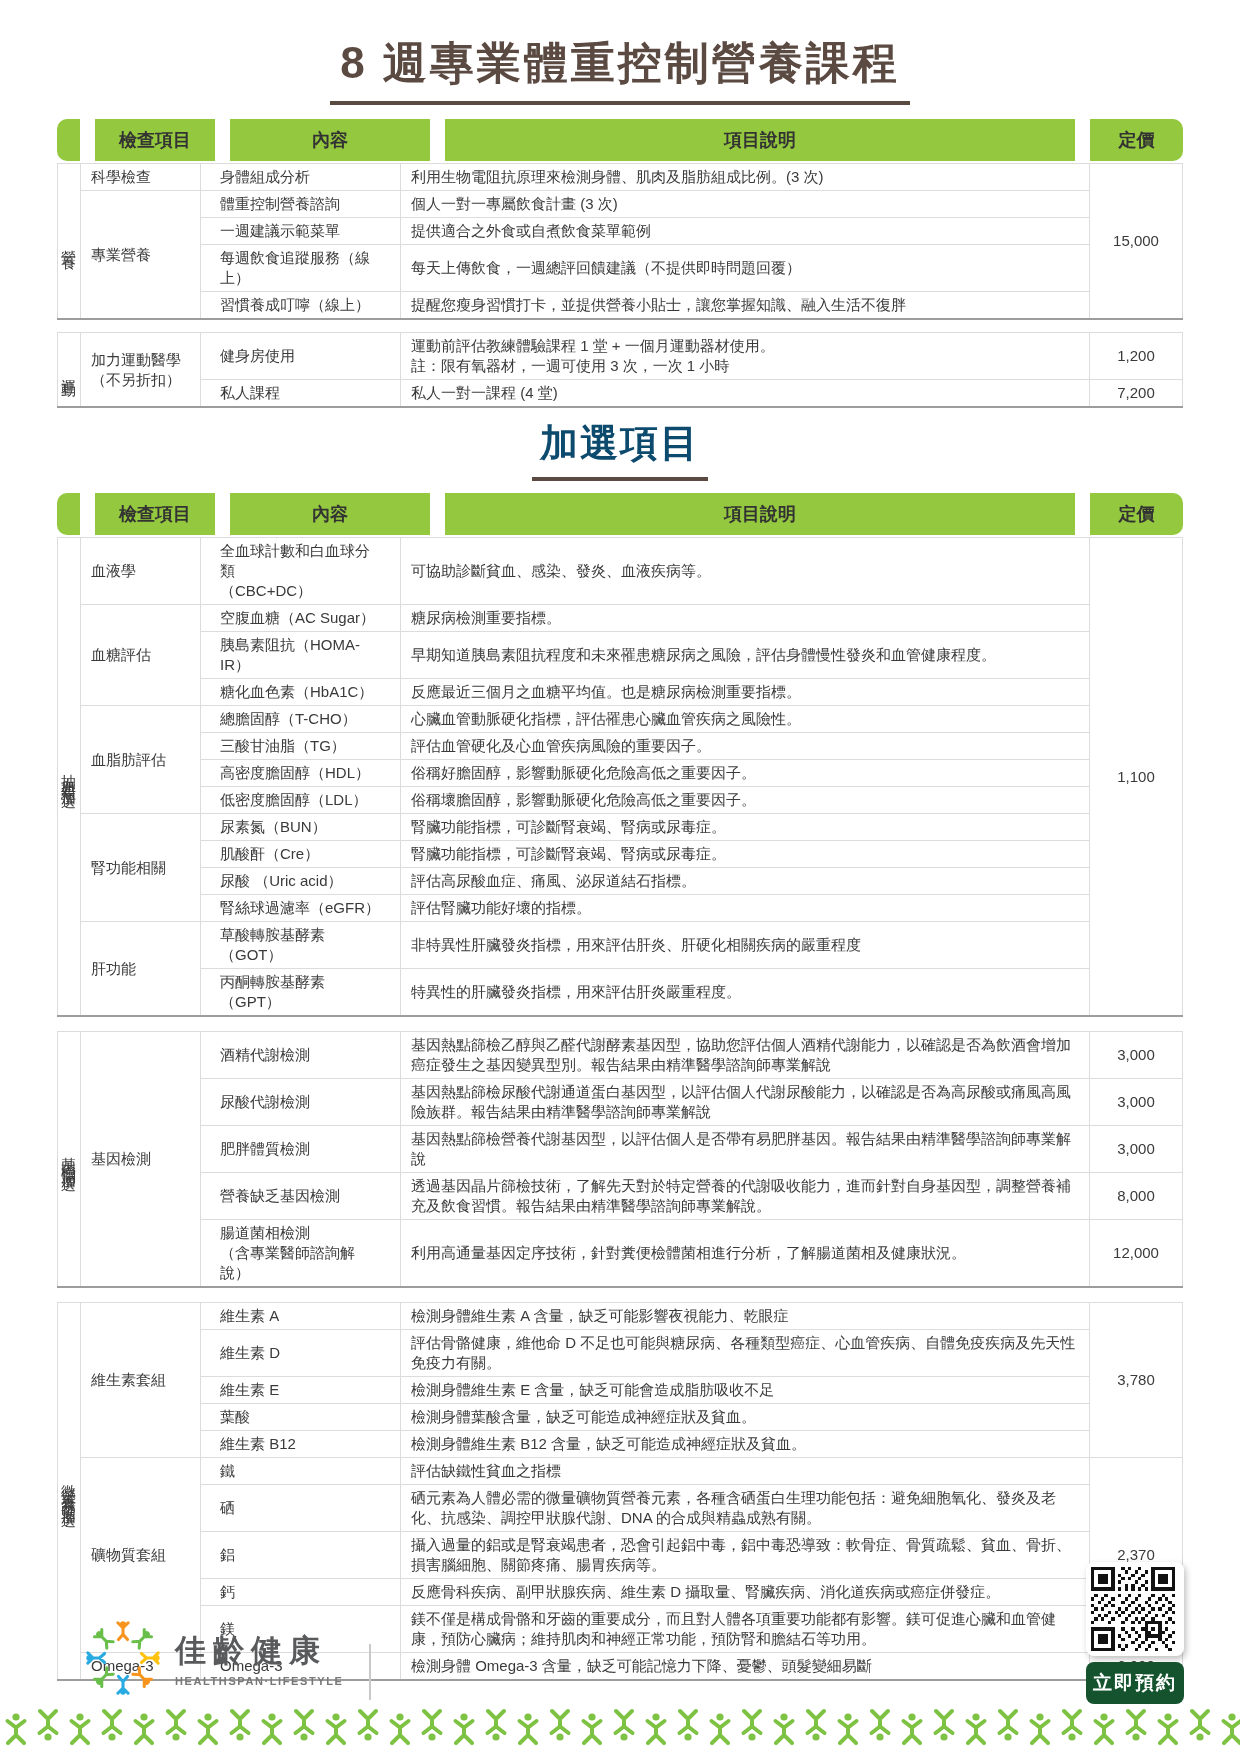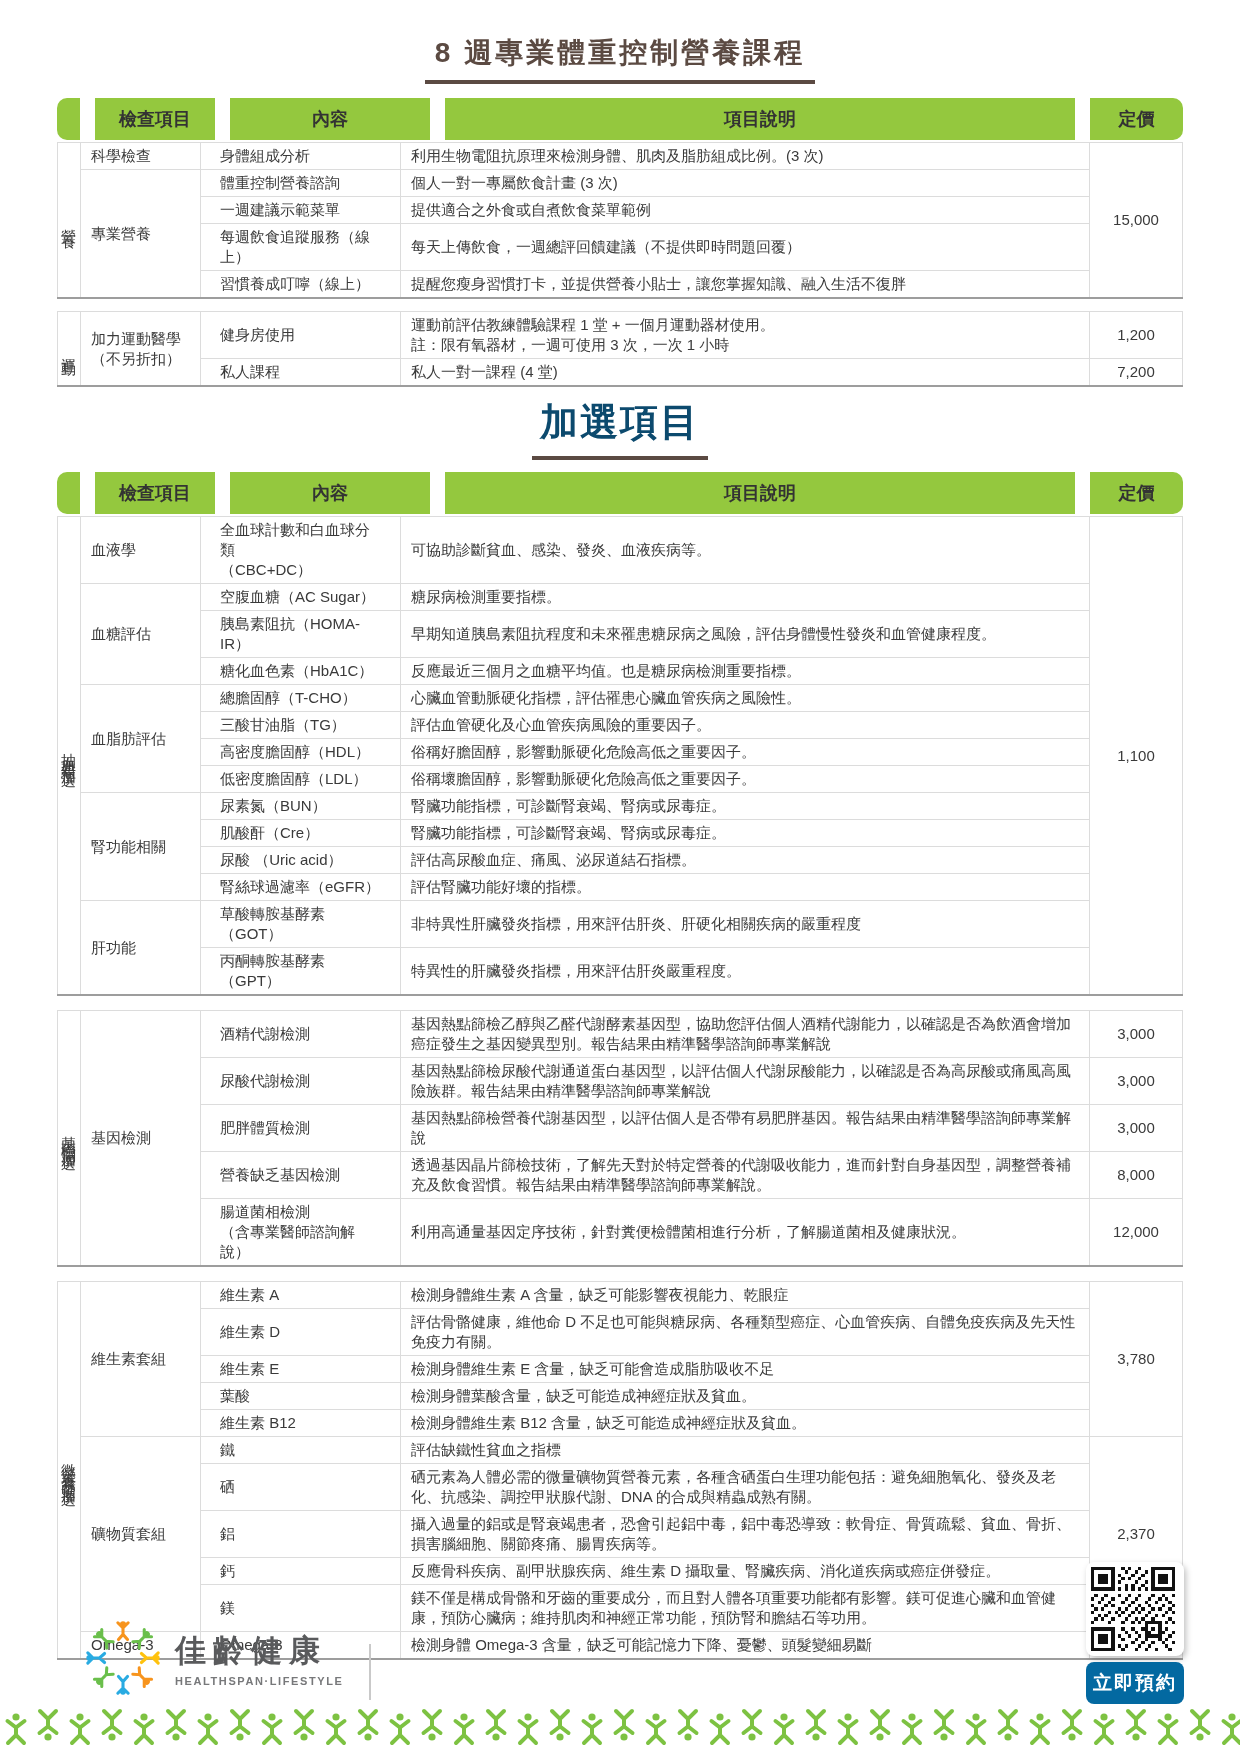--- a/index.html
+++ b/index.html
@@ -1,19 +1,19 @@
 <!DOCTYPE html>
 <html><head>
 <meta charset="utf-8">
 <style>
   html,body{margin:0;padding:0;background:#fff;}
   .sheet{width:1240px;height:1753px;position:relative;background:#fff;overflow:hidden;
          font-family:"Liberation Sans","DejaVu Sans",sans-serif;color:#3a3a3a;}
   .big-title{text-align:center;padding-top:34px;margin-bottom:14px;}
-  .big-title .t{display:inline-block;font-size:28px;font-weight:bold;color:#5b4a42;
+  .big-title .t{display:inline-block;font-size:44px;font-weight:bold;color:#5b4a42;
       letter-spacing:3px;border-bottom:4px solid #5b4a42;padding:0 10px 8px;}
   .sub-title{text-align:center;margin-top:10px;margin-bottom:12px;}
   .sub-title .t{display:inline-block;font-size:38px;font-weight:bold;color:#0c4a6e;
       letter-spacing:2px;border-bottom:4px solid #5b4a42;padding:0 8px 8px;}
   .tbl-wrap{width:1126px;margin:0 auto;}
   .mb12{margin-bottom:12px;} .mb14{margin-bottom:14px;}
   .tbl-head{display:flex;gap:15px;margin-bottom:2px;}
   .tbl-head .hc{background:#94c83e;height:42px;display:flex;align-items:center;justify-content:center;
       font-size:18px;font-weight:bold;color:#333;}
   .hc.w-g{width:23px;border-radius:10px 0 0 10px;}
@@ -39,21 +39,21 @@
   .fdivider{width:2px;height:56px;background:#c9c9c9;margin:0 26px;}
   .contact{font-size:20px;line-height:40px;color:#3a3a3a;white-space:nowrap;}
   .c-label{font-weight:bold;}
   .c-sep{display:inline-block;width:2px;height:22px;background:#b9b9b9;margin:0 12px;
       vertical-align:-4px;}
   .c-gap{display:inline-block;width:30px;}
   .qr-col{position:absolute;right:56px;top:1562px;width:98px;}
   .qr-card{background:#fff;border-radius:8px;box-shadow:2px 3px 6px rgba(0,0,0,.25);
       padding:5px;box-sizing:border-box;}
   .qr-card svg{display:block;}
-  .cta-btn{margin-top:6px;background:#0369a1;color:#fff;font-size:19px;font-weight:bold;
+  .cta-btn{margin-top:6px;background:#14532d;color:#fff;font-size:19px;font-weight:bold;
       text-align:center;padding:8px 0;border-radius:8px;cursor:pointer;letter-spacing:2px;}
   .pattern{position:absolute;bottom:0;left:0;width:1240px;height:52px;}
 </style>
 </head>
 <body>
 
 <div class="sheet">
 
   <div class="big-title">
     <span class="t">8 週專業體重控制營養課程</span>

